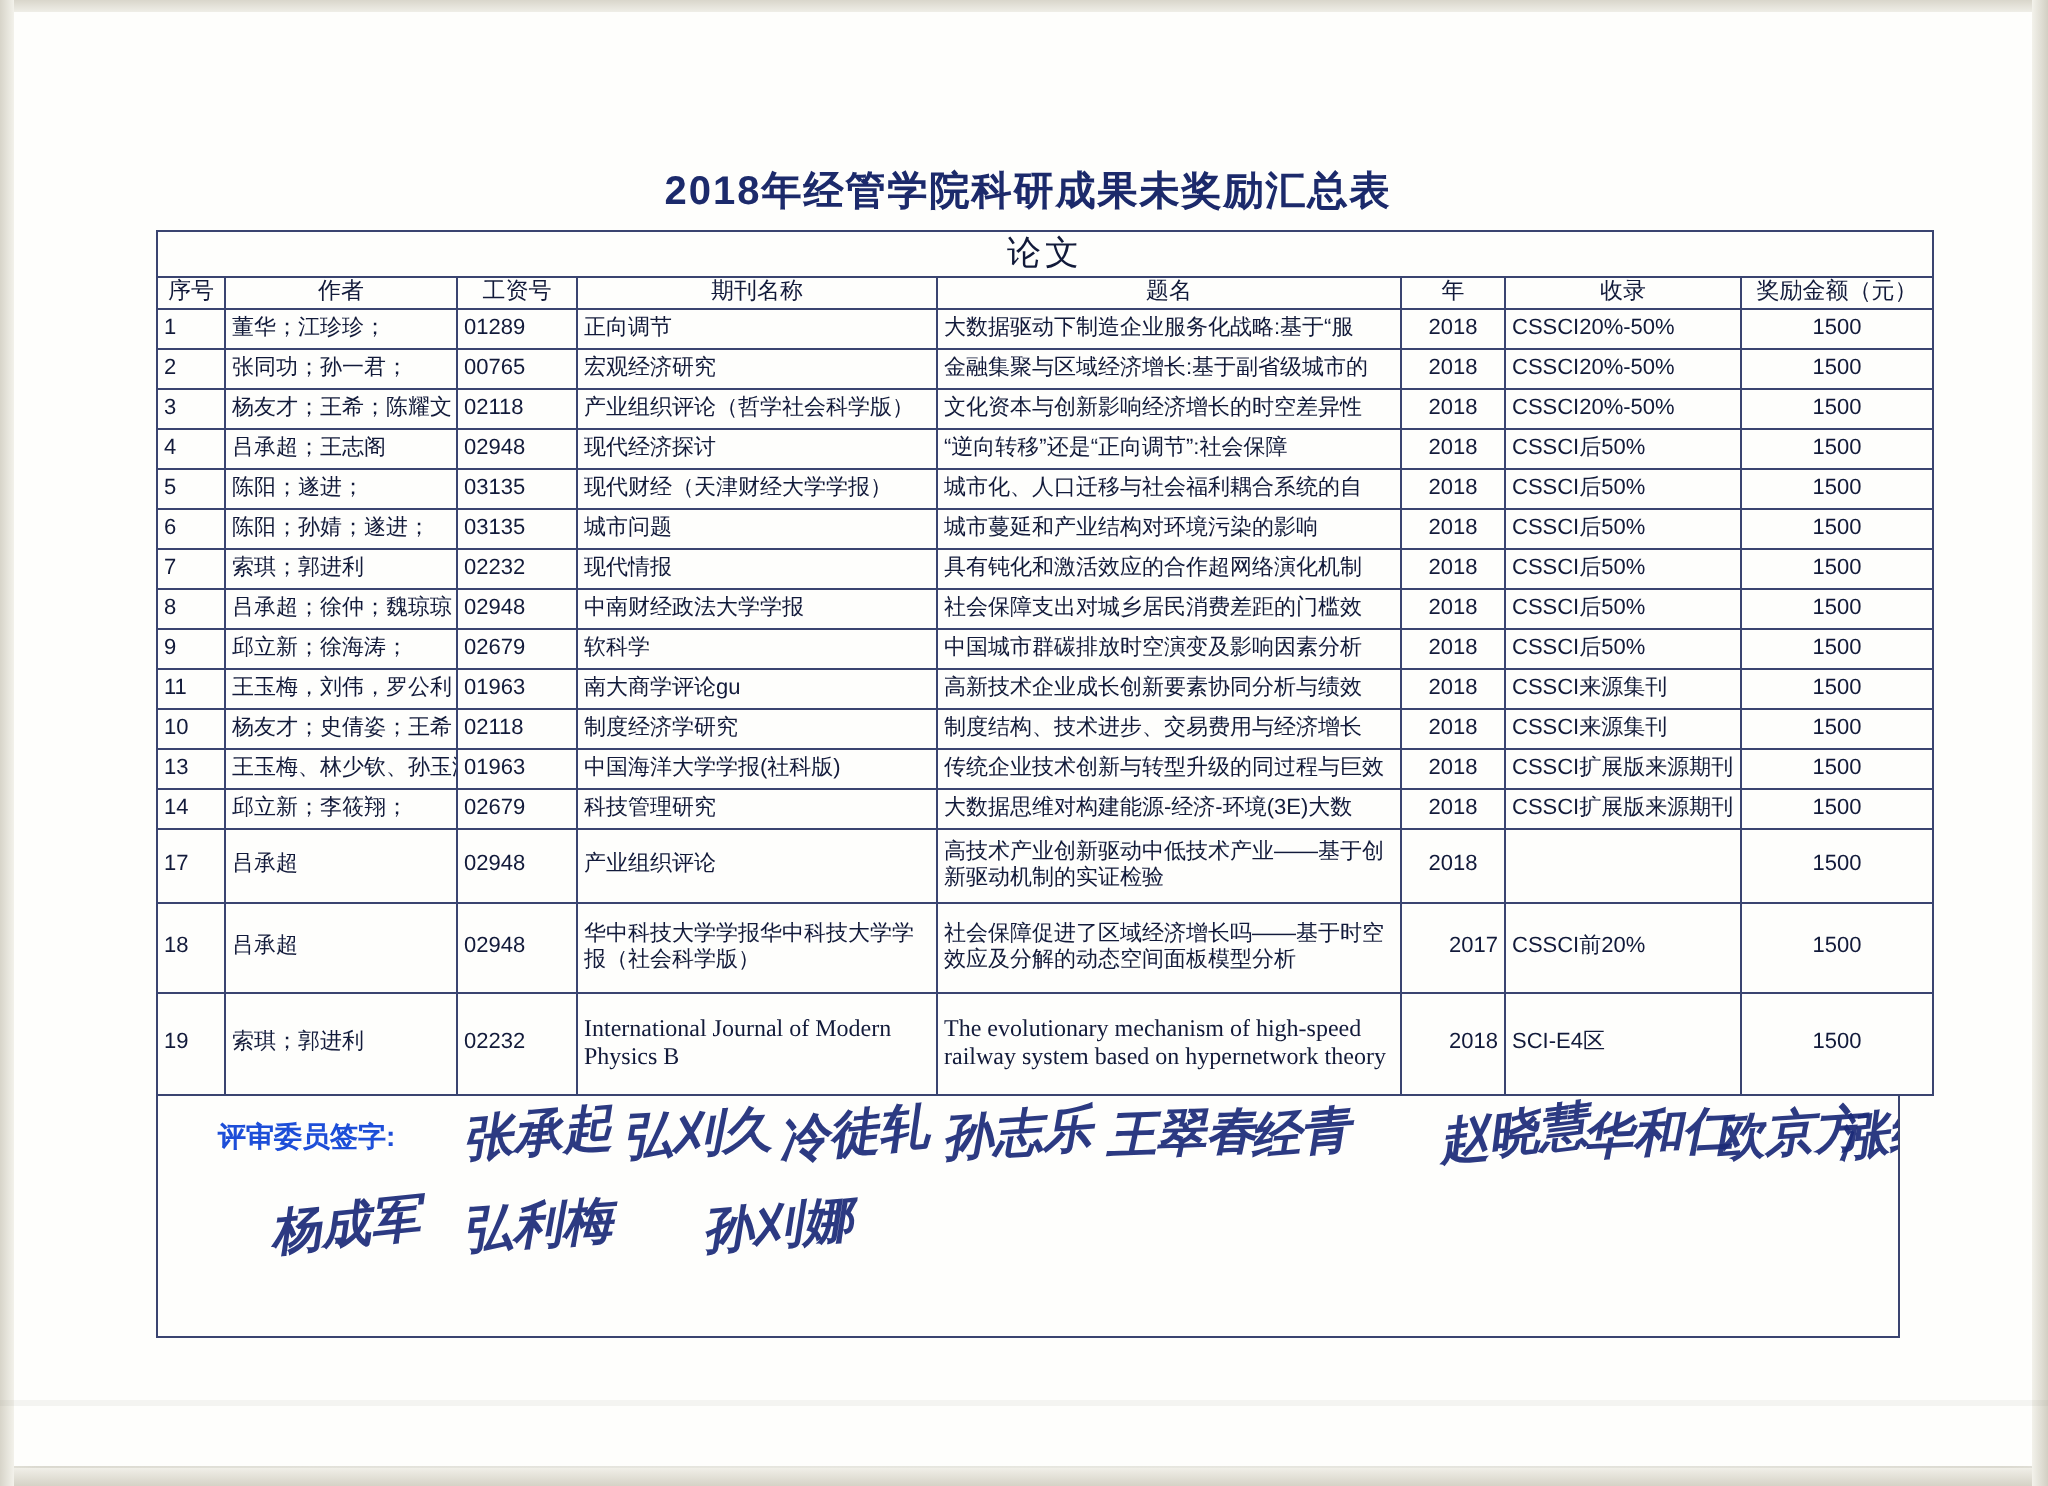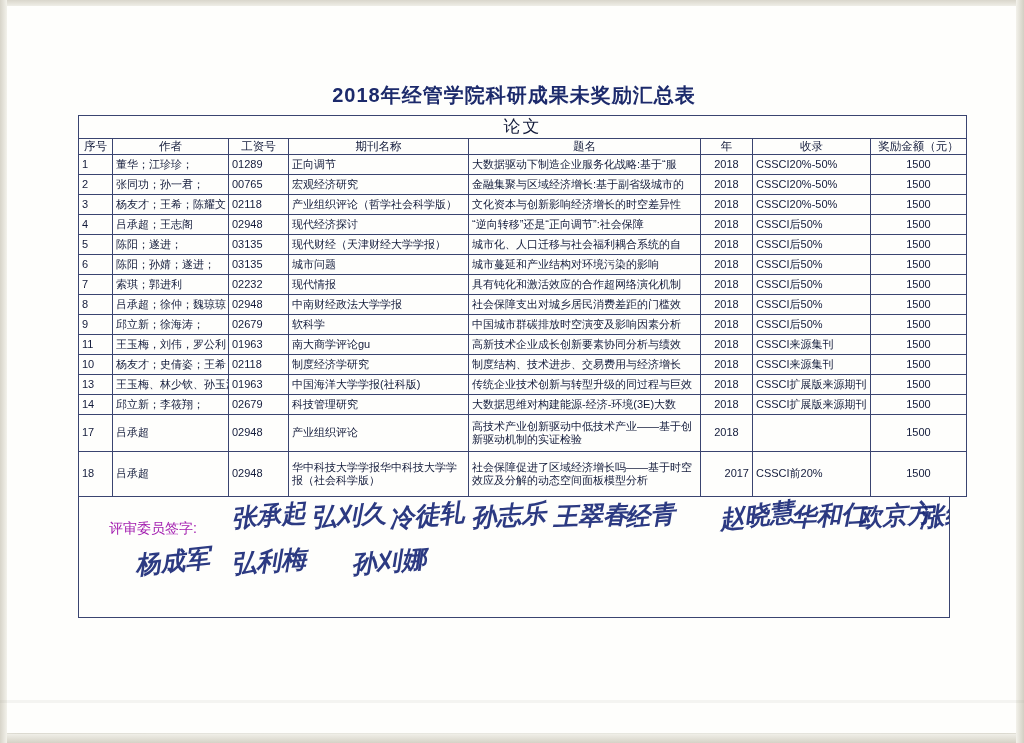--- a/index.html
+++ b/index.html
@@ -112,24 +112,24 @@
   .sign-block {
     border: 1px solid #3a4470;
     border-top: none;
     height: 120px;
     position: relative;
     overflow: hidden;
   }
   .sign-label {
     position: absolute;
     left: 30px;
-    top: 23px;
+    top: 12px;
     font-size: 14px;
-    font-weight: normal;
-    color: #a21caf;
+    font-weight: bold;
+    color: #1d4ed8;
   }
   .sig {
     position: absolute;
     color: #1b2a78;
     font-family: "Liberation Serif", serif;
     font-style: italic;
     font-weight: bold;
     white-space: nowrap;
     opacity: 0.92;
   }
@@ -346,20 +346,30 @@
         <td>18</td>
         <td>吕承超</td>
         <td>02948</td>
         <td style="height:42px">华中科技大学学报华中科技大学学报（社会科学版）</td>
         <td>社会保障促进了区域经济增长吗——基于时空效应及分解的动态空间面板模型分析</td>
         <td class="yr" style="text-align:right">2017</td>
         <td>CSSCI前20%</td>
         <td class="amt">1500</td>
       </tr>
 
+      <tr class="tall">
+        <td>19</td>
+        <td>索琪；郭进利</td>
+        <td>02232</td>
+        <td class="serif" style="height:48px;font-size:12px">International Journal of Modern Physics B</td>
+        <td class="serif" style="font-size:12px">The evolutionary mechanism of high-speed railway system based on hypernetwork theory</td>
+        <td class="yr" style="text-align:right">2018</td>
+        <td>SCI-E4区</td>
+        <td class="amt">1500</td>
+      </tr>
 
     </tbody>
   </table>
 
   <div class="sign-block">
     <div class="sign-label">评审委员签字:</div>
 
     <div class="sig r1" style="left:152px;transform:rotate(-5deg)">张承起</div>
     <div class="sig r1" style="left:232px;transform:rotate(-3deg)">弘刈久</div>
     <div class="sig r1" style="left:310px;transform:rotate(-6deg)">冷徒轧</div>

